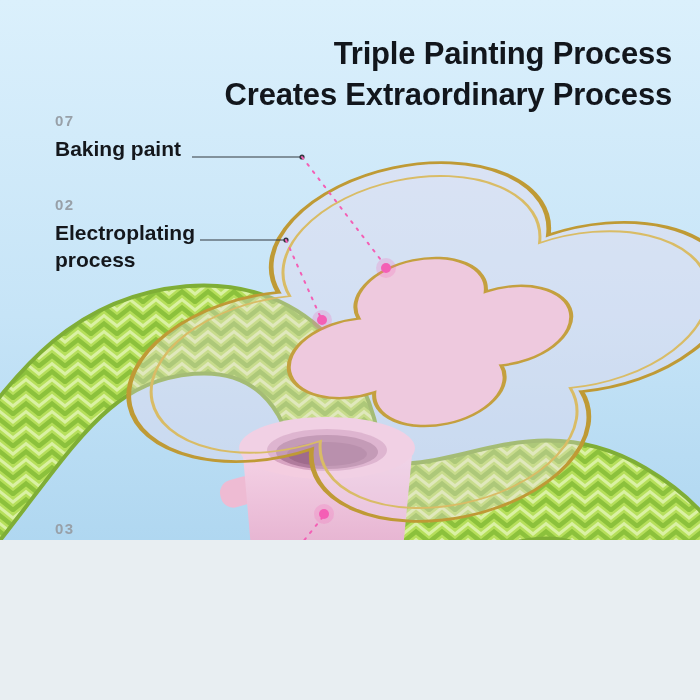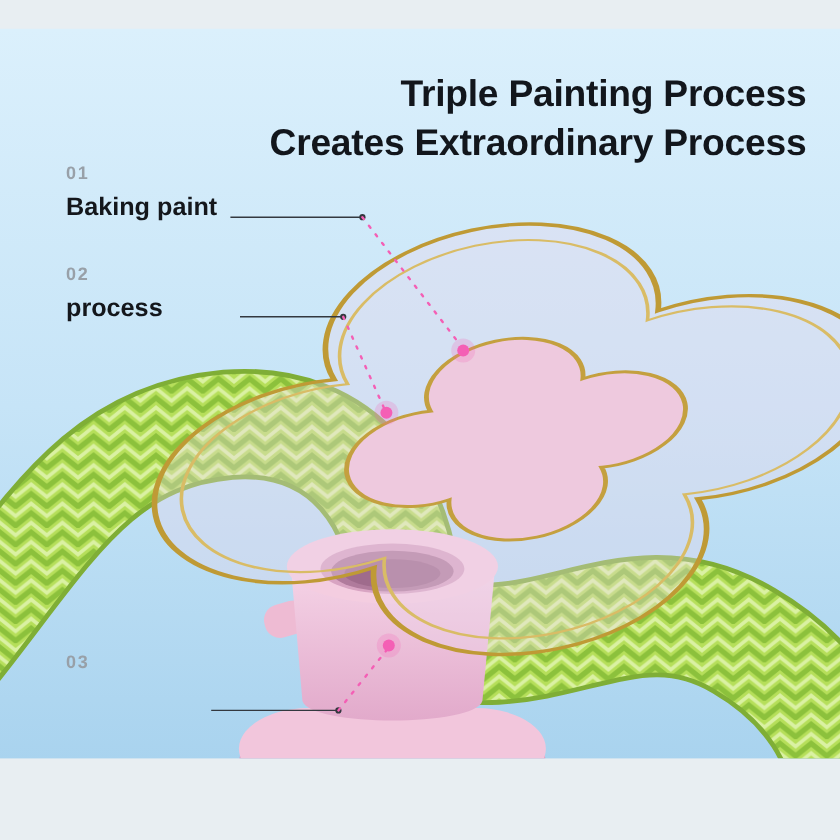--- a/index.html
+++ b/index.html
@@ -1,20 +1,19 @@
 <!DOCTYPE html>
 <html><head>
 <meta charset="utf-8">
 <style>
   html,body{margin:0;padding:0;background:#e8eef2;}
   .stage{
-    position:relative;width:700px;height:608px;overflow:hidden;
+    position:relative;width:700px;height:540px;overflow:hidden;
     font-family:"Liberation Sans",sans-serif;
     background:linear-gradient(180deg,#dbf0fc 0%,#c4e3f6 45%,#a3cfec 100%);
-    margin-top:24px;
   }
   svg.art{position:absolute;left:0;top:0;width:700px;height:700px;display:block;}
 
   .headline{
     position:absolute;top:34px;right:28px;text-align:right;
     font-size:31px;font-weight:700;color:#12161c;line-height:1.32;letter-spacing:-0.2px;
   }
   .subtitle{
     position:absolute;top:126px;right:28px;text-align:right;
     font-size:15px;color:#3e444c;line-height:1.55;
@@ -104,27 +103,28 @@
     </g>
   </svg>
 
   <div class="headline">
     <div>Triple Painting Process</div>
     <div>Creates Extraordinary Process</div>
   </div>
 
 
   <div class="callout" id="callout-1">
-    <div class="num">01</div>
+    <div class="num">07</div>
     <div class="lbl">Baking paint</div>
   </div>
 
   <div class="callout" id="callout-2">
     <div class="num">02</div>
     <div class="lbl">
+      <div>Electroplating</div>
       <div>process</div>
     </div>
   </div>
 
   <div class="callout" id="callout-3">
     <div class="num">03</div>
   </div>
 
 </div>
 

